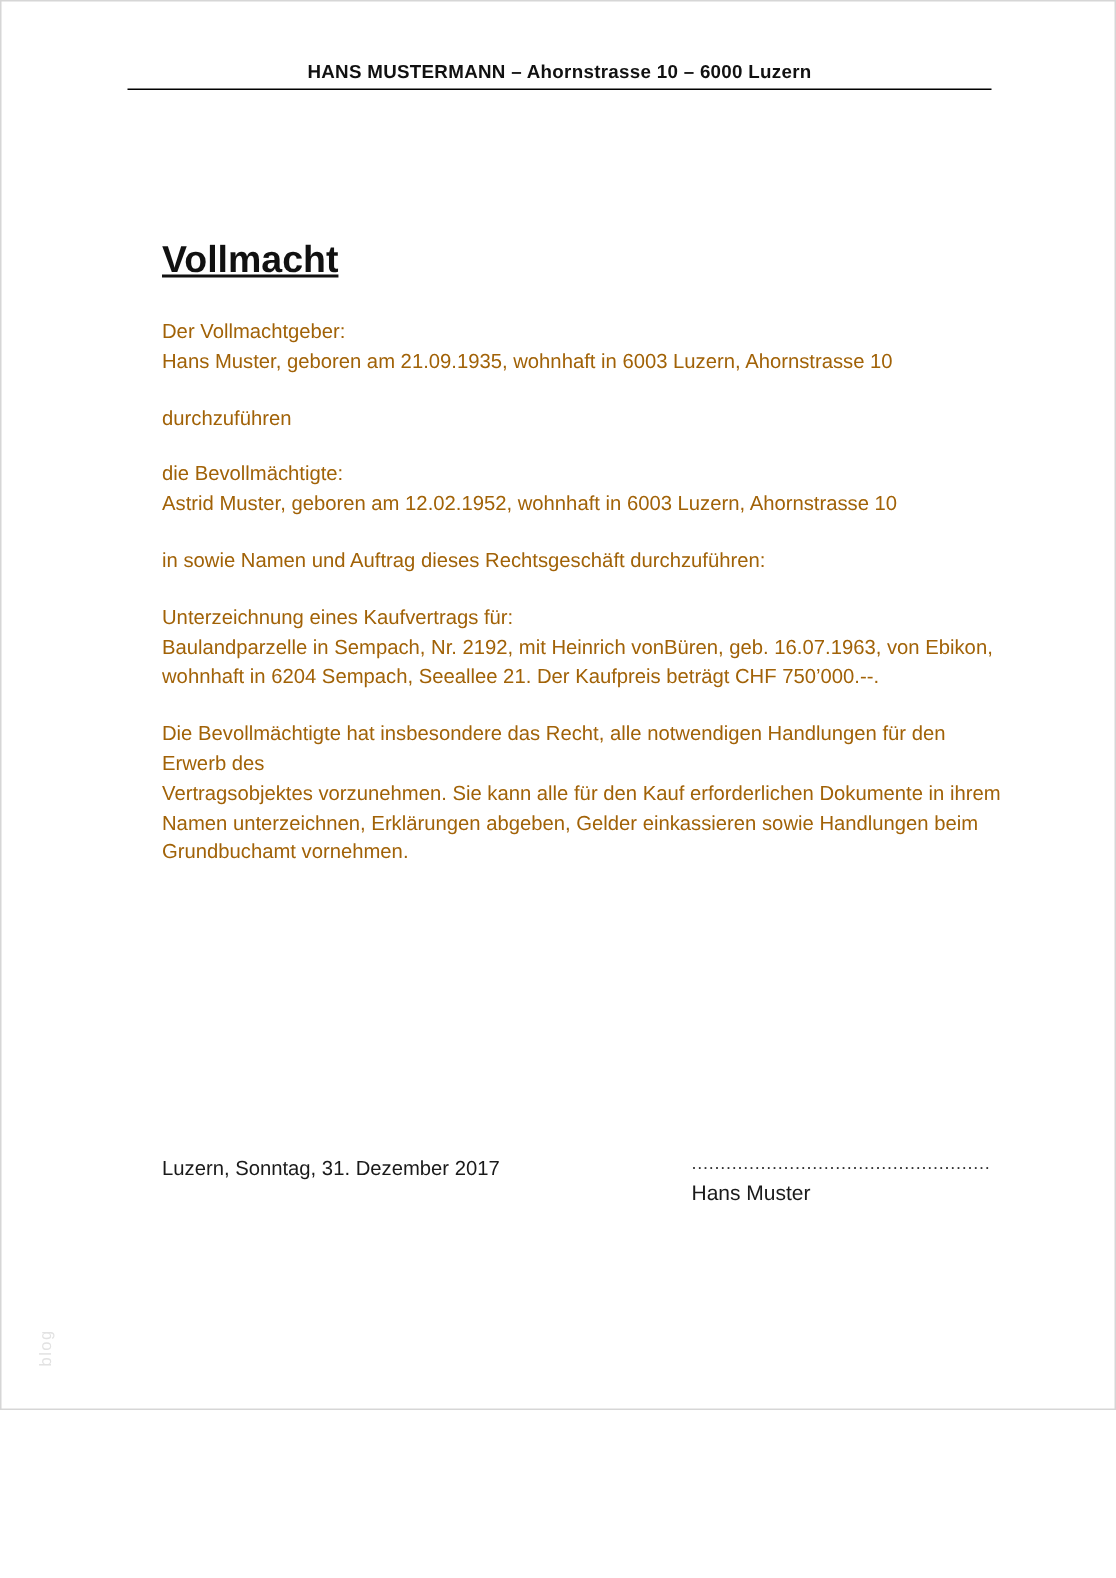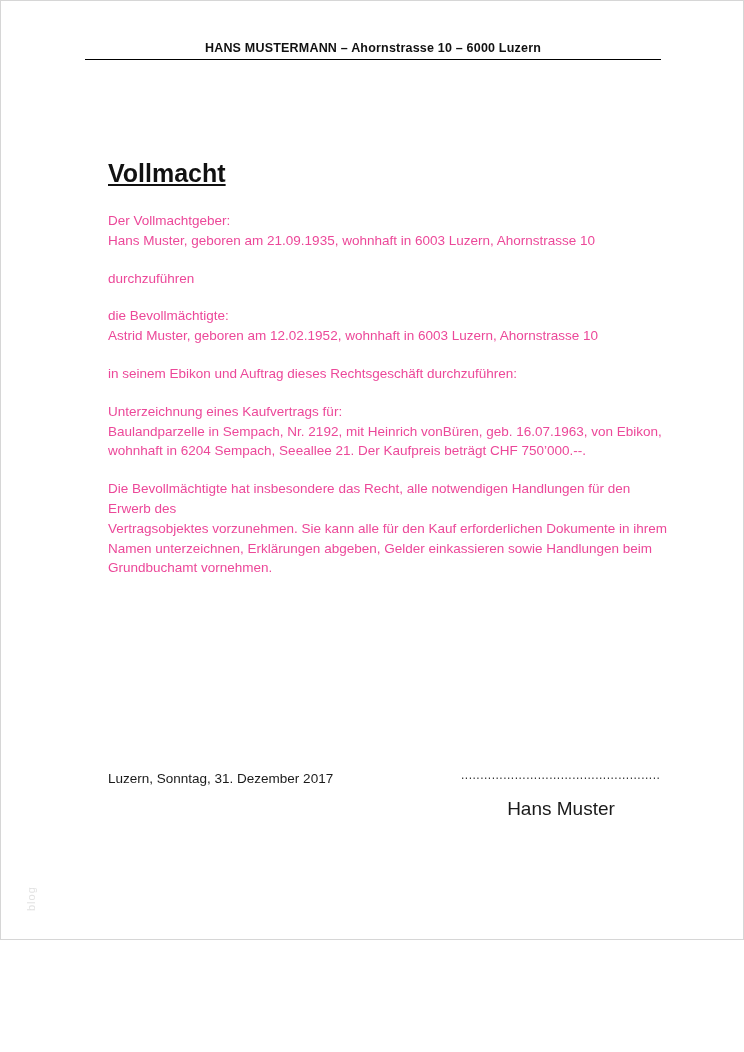--- a/index.html
+++ b/index.html
@@ -40,21 +40,21 @@
     color: #111111;
     text-decoration: underline;
   }
   .doc-body {
     position: absolute;
     top: 210px;
     left: 107px;
     width: 562px;
     font-size: 13.5px;
     line-height: 19.8px;
-    color: #ec4899;
+    color: #a16207;
   }
   .doc-body p {
     margin: 0 0 18px 0;
     white-space: pre-line;
   }
   .doc-footer {
     position: absolute;
     top: 768px;
     left: 107px;
     right: 83px;
@@ -74,23 +74,22 @@
   }
   .signature-line {
     font-size: 12px;
     letter-spacing: 0.5px;
     line-height: 12px;
     color: #333333;
     white-space: nowrap;
     overflow: hidden;
   }
   .signature-name {
-    margin-top: 17px;
-    font-size: 19px;
-    text-align: center;
+    margin-top: 6px;
+    font-size: 14px;
   }
   .watermark {
     position: absolute;
     left: 36px;
     bottom: 28px;
     font-size: 11px;
     color: #e2e2e2;
     transform: rotate(-90deg);
     transform-origin: left bottom;
     letter-spacing: 1px;
@@ -104,21 +103,21 @@
   <div class="letterhead">HANS MUSTERMANN – Ahornstrasse 10 – 6000 Luzern</div>
 
   <h1 class="doc-title">Vollmacht</h1>
 
   <div class="doc-body">
     <p>Der Vollmachtgeber:
 Hans Muster, geboren am 21.09.1935, wohnhaft in 6003 Luzern, Ahornstrasse 10</p>
     <p>durchzuführen</p>
     <p>die Bevollmächtigte:
 Astrid Muster, geboren am 12.02.1952, wohnhaft in 6003 Luzern, Ahornstrasse 10</p>
-    <p>in seinem Ebikon und Auftrag dieses Rechtsgeschäft durchzuführen:</p>
+    <p>in sowie Namen und Auftrag dieses Rechtsgeschäft durchzuführen:</p>
     <p>Unterzeichnung eines Kaufvertrags für:
 Baulandparzelle in Sempach, Nr. 2192, mit Heinrich vonBüren, geb. 16.07.1963, von Ebikon,
 wohnhaft in 6204 Sempach, Seeallee 21. Der Kaufpreis beträgt CHF 750’000.--.</p>
     <p>Die Bevollmächtigte hat insbesondere das Recht, alle notwendigen Handlungen für den Erwerb des
 Vertragsobjektes vorzunehmen. Sie kann alle für den Kauf erforderlichen Dokumente in ihrem
 Namen unterzeichnen, Erklärungen abgeben, Gelder einkassieren sowie Handlungen beim
 Grundbuchamt vornehmen.</p>
   </div>
 
   <div class="doc-footer">

